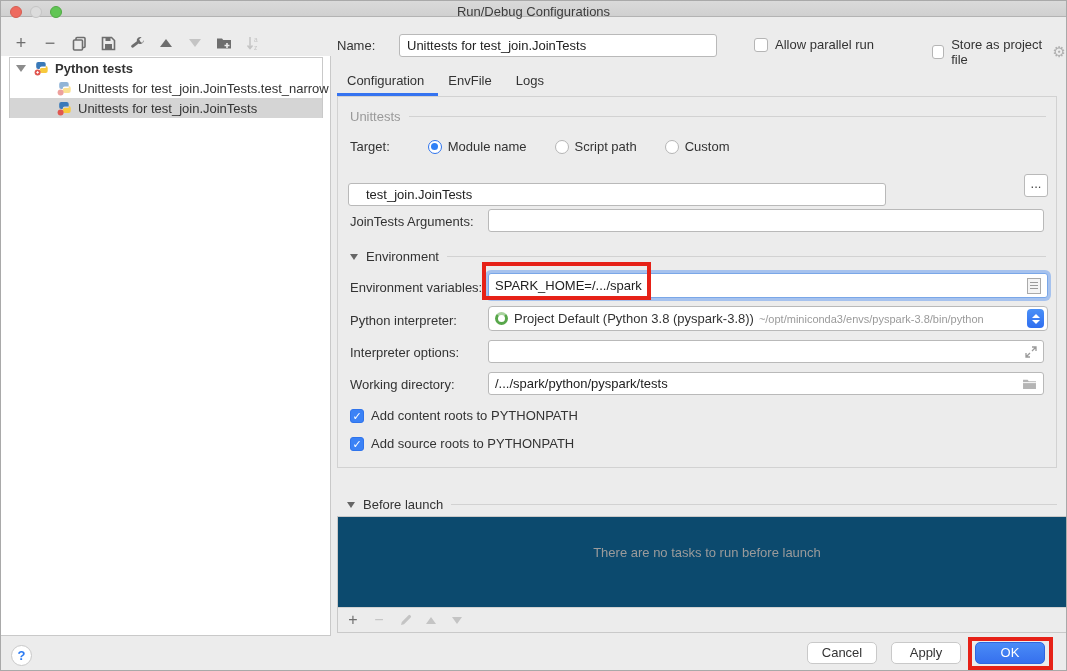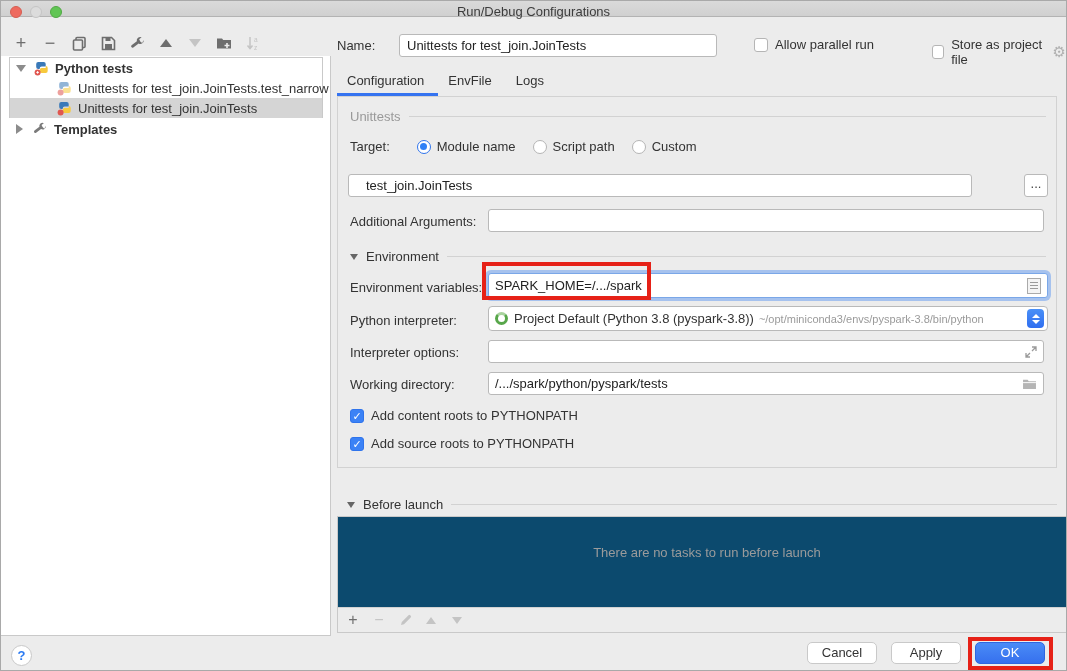--- a/index.html
+++ b/index.html
@@ -56,29 +56,29 @@
 
   
   .config-panel { position:absolute; top:95px; left:336px; width:720px; height:372px;
     border:1px solid #d2d2d2; }
   .section-head { display:flex; align-items:center; gap:8px; }
   .section-head .line { flex:1; height:1px; background:#d2d2d2; }
   .sec-unittests { position:absolute; top:12px; left:12px; right:10px; color:#999; }
   .sec-env { position:absolute; top:152px; left:12px; right:10px; }
   .tri-sec { width:0; height:0; border-left:4px solid transparent; border-right:4px solid transparent; border-top:6px solid #666; }
 
-  .target-row { position:absolute; top:42px; left:12px; display:flex; align-items:center; gap:13px; }
+  .target-row { position:absolute; top:42px; left:12px; display:flex; align-items:center; gap:24px; }
   .radio { width:14px; height:14px; border-radius:50%; background:#fff; border:1px solid #b5b5b5; position:relative; }
   .radio.sel { border:1.5px solid #2f74ec; }
   .radio.sel::after { content:""; position:absolute; top:50%; left:50%; width:7px; height:7px; margin:-3.5px 0 0 -3.5px; border-radius:50%; background:#2f80f6; }
   .radio-opt { display:flex; align-items:center; gap:6px; margin-left:4px; }
 
   .field { background:#fff; border:1px solid #b9b9b9; border-radius:3px; height:23px; padding:0 6px;
     font-size:13px; font-family:inherit; color:#222; display:flex; align-items:center; position:absolute; }
-  .module-field { top:77px; left:10px; width:624px;padding-left:17px; }
+  .module-field { top:86px; left:10px; width:538px;padding-left:17px; }
   .browse-btn { position:absolute; top:77px; left:686px; width:24px; height:23px; background:#fff;
     border:1px solid #b9b9b9; border-radius:3px; text-align:center; line-height:18px; color:#444; font-size:13px; }
   .lbl { position:absolute; }
   .args-label { top:117px; left:12px; }
   .args-field { top:112px; left:150px; width:556px; }
   .envvars-label { top:183px; left:12px; }
   .envvars-field { top:176px; left:150px; width:560px; height:25px; border:1px solid #7aa7e8;
     box-shadow:0 0 0 3px rgba(110,160,240,.55); justify-content:space-between; }
   .list-icon { width:14px; height:16px; border:1px solid #aaa; background:#f4f4f4; display:flex; flex-direction:column; justify-content:center; gap:2px; padding:2px; }
   .list-icon i { display:block; height:1px; background:#9a9a9a; }
@@ -212,29 +212,20 @@
       <span class="py-icon" style="margin-left:47px;">
         <svg width="15" height="15" viewBox="0 0 15 15">
             <path d="M4.5 1h4a2 2 0 0 1 2 2v2.5H6.5a2 2 0 0 0-2 2V8H3a2 2 0 0 1-2-2V3a2 2 0 0 1 2-2z" fill="#3a79b8" transform="translate(1.2 0)"></path>
             <path d="M6.5 7h4V5a2 2 0 0 1 2 2v3a2 2 0 0 1-2 2h-4a2 2 0 0 1-2-2V9a2 2 0 0 1 2-2z" fill="#f7c93e" transform="translate(1.2 0)"></path>
             <circle cx="3.6" cy="11.4" r="3" fill="#e0564f"></circle>
           </svg>
       </span>
       <span class="tree-label">Unittests for test_join.JoinTests</span>
     </div>
 
-    <div class="tree-row" style="top:63px;">
-      <span class="arrow arrow-col"></span>
-      <span class="tb-icon" style="margin-left:9px; color:#7a7a7a;">
-        <svg width="14" height="14" viewBox="0 0 15 15">
-            <path d="M13.2 3.1a3.4 3.4 0 0 1-4.5 4.2L4 12a1.5 1.5 0 0 1-2.1-2.1l4.7-4.7a3.4 3.4 0 0 1 4.2-4.5L8.6 2.9l1.4 2.1 2.1 1.4z" fill="currentColor" transform="rotate(8 7 7)"></path>
-          </svg>
-      </span>
-      <span class="tree-label bold">Templates</span>
-    </div>
   </div>
 
   <span class="name-label">Name:</span>
   <input class="name-field" value="Unittests for test_join.JoinTests" style="">
 
   <div class="chk-row" style="top:36px; left:753px;">
     <span class="chk-box"></span>
     <span>Allow parallel run</span>
   </div>
   <div class="chk-row" style="top:36px; left:899px;margin-left:32px;">
@@ -270,21 +261,21 @@
         <span class="radio"></span>
         <span>Custom</span>
       </span>
     </div>
 
     <div class="field module-field">
       <span class="value-text">test_join.JoinTests</span>
     </div>
     <div class="browse-btn">...</div>
 
-    <span class="lbl args-label">Additional Arguments:</span>
+    <span class="lbl args-label">JoinTests Arguments:</span>
     <div class="field args-field"></div>
 
     <div class="section-head sec-env">
       <span class="tri-sec"></span>
       <span>Environment</span>
       <span class="line"></span>
     </div>
 
     <span class="lbl envvars-label">Environment variables:</span>
     <div class="field envvars-field">

